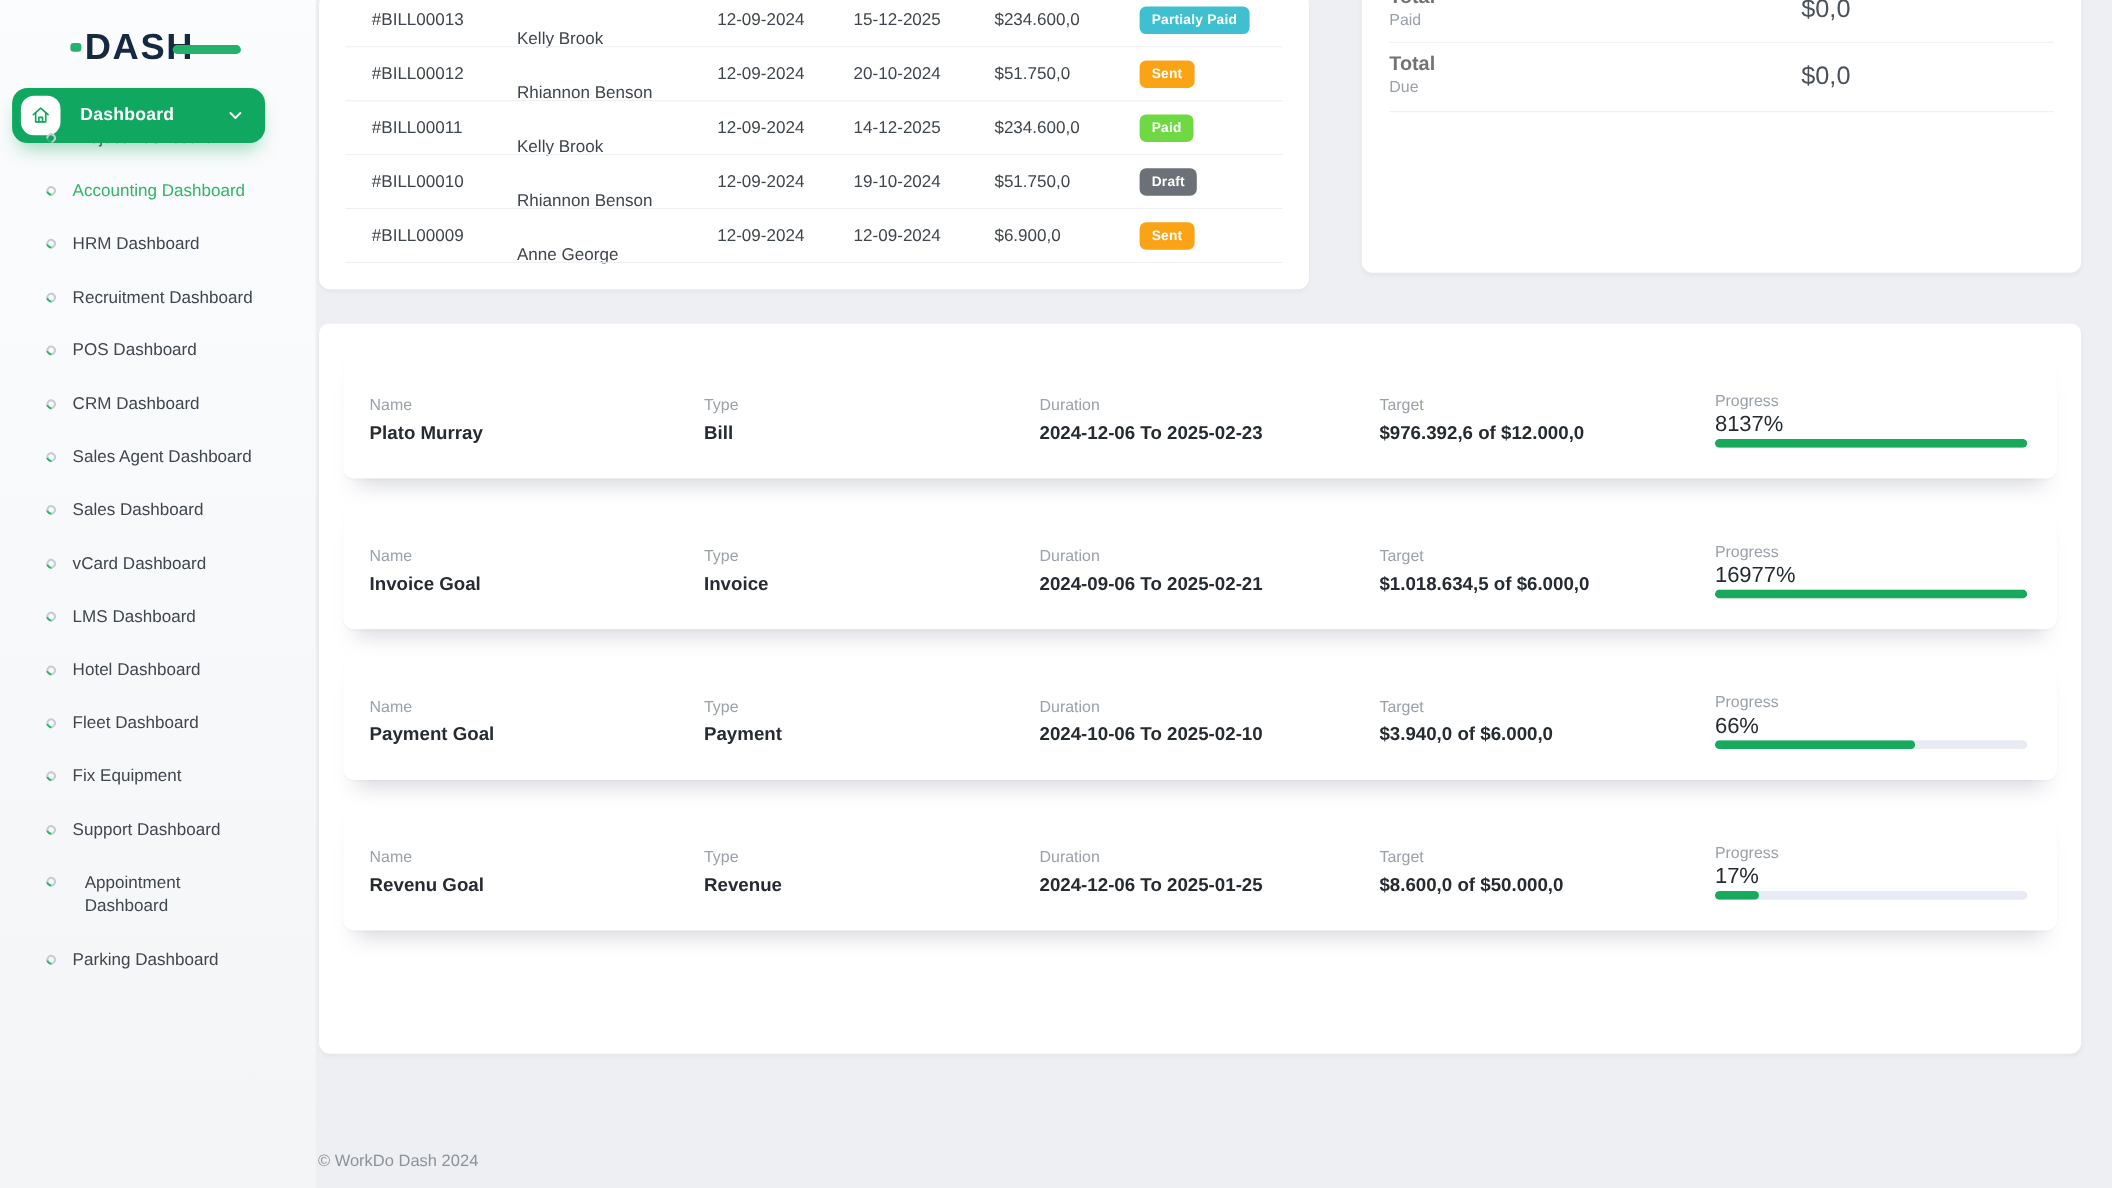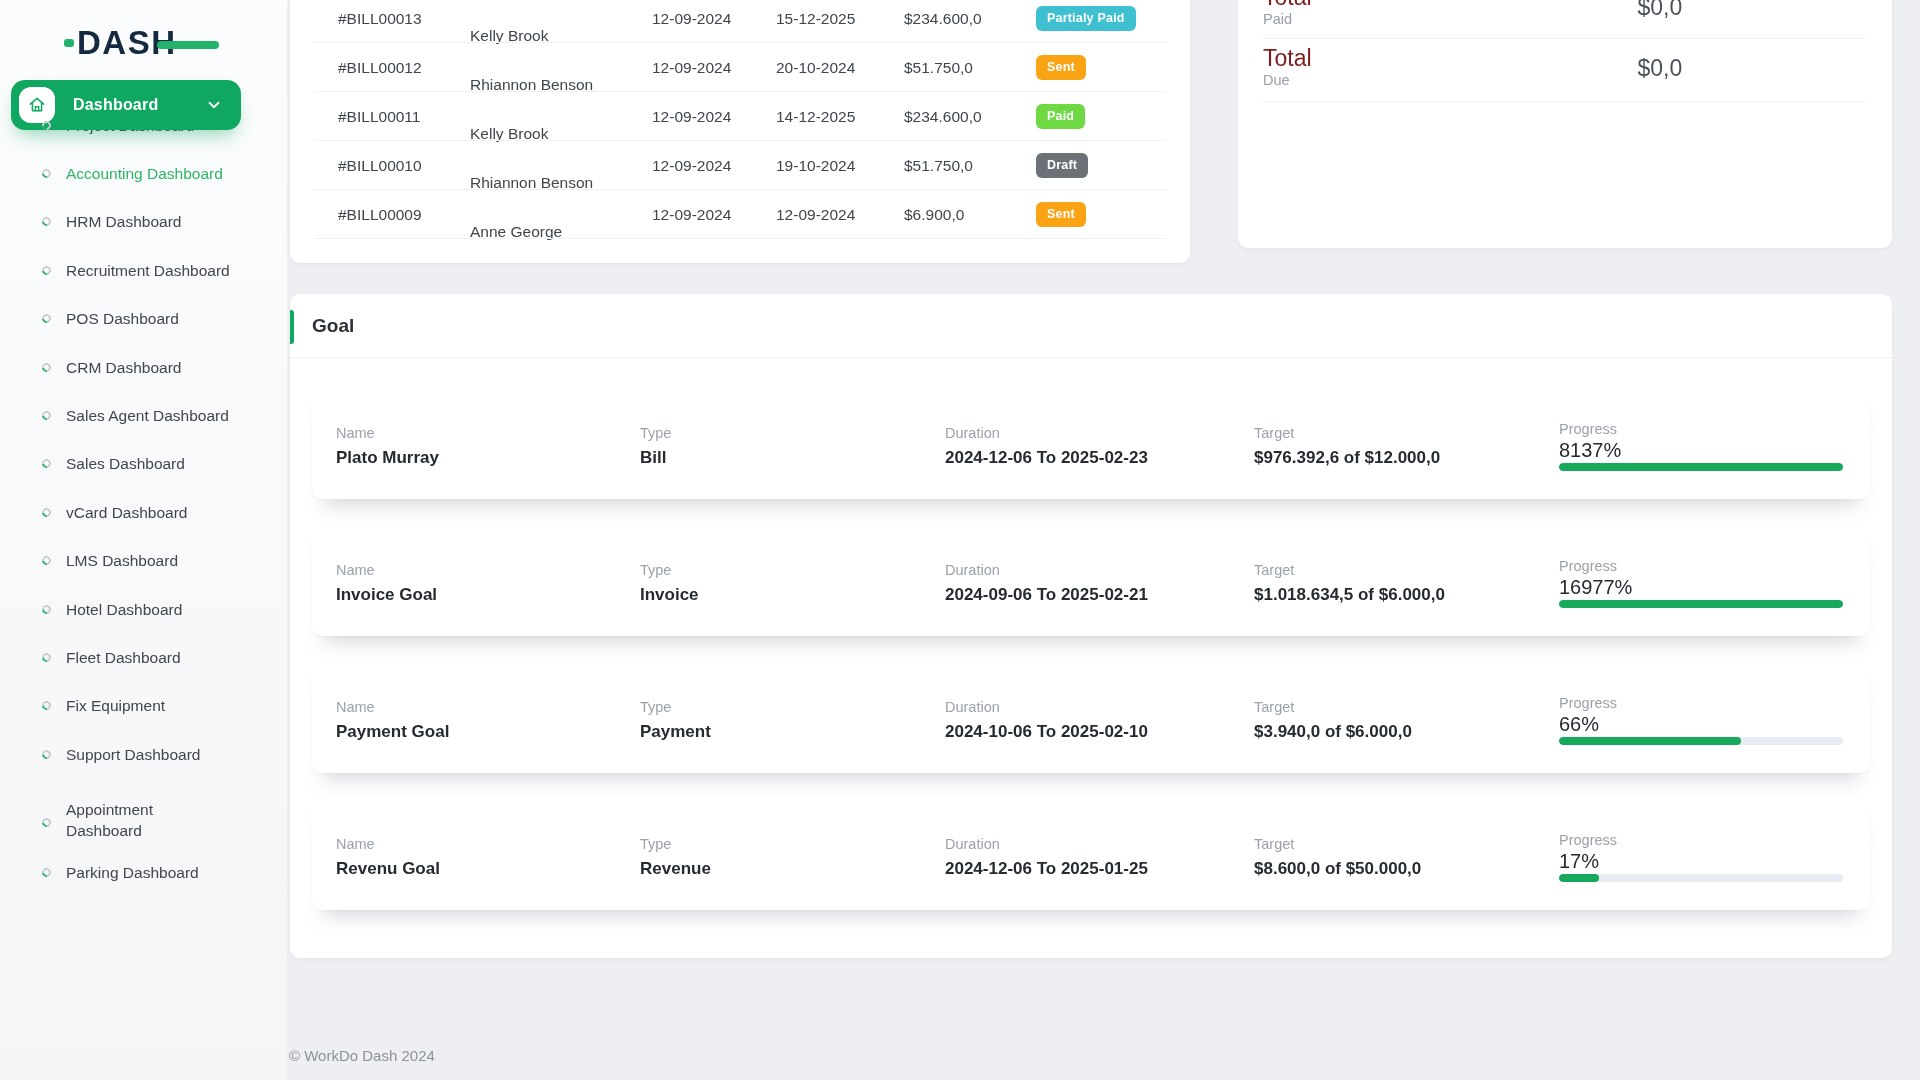--- a/index.html
+++ b/index.html
@@ -41,21 +41,21 @@
   .menu { list-style:none; padding-top:6px; }
   .menu-item {
     height:48.4px; display:flex; align-items:center; padding-left:42px; cursor:pointer;
   }
   .bullet {
     width:9px; height:9px; border:2px solid #c7ccd4; border-bottom-color:#28b46a;
     border-radius:50%; transform:rotate(38deg); flex:0 0 auto;
   }
   .menu-label { margin-left:15px; font-size:15.5px; color:#40464e; white-space:nowrap; line-height:21px; }
   .menu-item.active .menu-label { color:#2fb566; }
-  .menu-item.wrap { height:69.4px; align-items:center; padding-top:14px; }
+  .menu-item.wrap { height:69.4px; align-items:flex-start; padding-top:14px;gap:11px; }
   .menu-item.wrap .bullet { margin-top:5px; }
   .menu-item.wrap .menu-label { white-space:normal; width:132px; }
 
   
   .card { position:absolute; background:#ffffff; border-radius:10px; box-shadow:0 2px 4px rgba(25,30,50,.04); }
 
   
   .bills-card { left:290px; top:-6px; width:900px; height:269px; }
   .bill-row {
     position:relative; height:49px; display:flex; align-items:center;
@@ -71,21 +71,21 @@
     display:inline-block; padding:6px 11px; border-radius:6px;
     color:#ffffff; font-size:12.5px; font-weight:600; line-height:1; letter-spacing:.2px;
   }
 
   
   .totals-card { left:1238px; top:-70px; width:654px; height:318px; padding:56px 25px 0; }
   .total-row { display:flex; align-items:center; border-bottom:1px solid #eef0f2; }
   .total-row.r1 { padding-bottom:10px; }
   .total-row.r2 { padding:8px 0 12px; }
   .total-info { width:62%; }
-  .total-title { font-size:23px; font-weight:400; color:#7f1d1d; line-height:22px; }
+  .total-title { font-size:18px; font-weight:700; color:#737373; line-height:22px; }
   .total-sub { font-size:14.5px; color:#9aa0a8; line-height:18px; margin-top:2px; }
   .total-val { font-size:23px; color:#4b5158; font-weight:500; }
 
   
   .goal-card { left:290px; top:294px; width:1602px; height:664px; }
   .goal-header { position:relative; height:64px; border-bottom:1px solid #eef0f2; }
   .goal-accent { position:absolute; left:0; top:16px; width:4px; height:34px; background:#10a760; border-radius:0 3px 3px 0; }
   .goal-title { position:absolute; left:22px; top:21px; font-size:19px; font-weight:700; color:#2b3138; }
   .goal-list { padding:28px 22px 0; }
   .goal-row {
@@ -280,24 +280,20 @@
       <div class="total-row r2">
         <div class="total-info">
           <div class="total-title">Total</div>
           <div class="total-sub">Due</div>
         </div>
         <div class="total-val">$0,0</div>
       </div>
     </section>
 
   <section class="card goal-card">
-    <div class="goal-header">
-      <span class="goal-accent"></span>
-      <h2 class="goal-title">Goal</h2>
-    </div>
     <div class="goal-list">
 
         <div class="goal-row">
           <div>
             <div class="g-label">Name</div>
             <div class="g-value">Plato Murray</div>
           </div>
           <div>
             <div class="g-label">Type</div>
             <div class="g-value">Bill</div>

